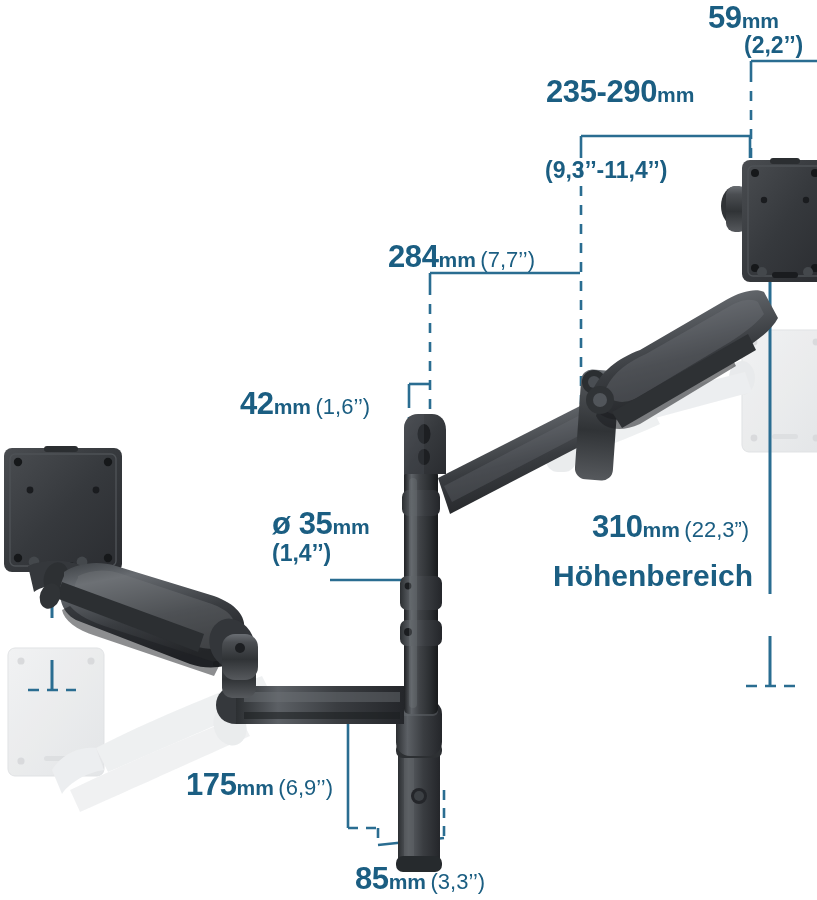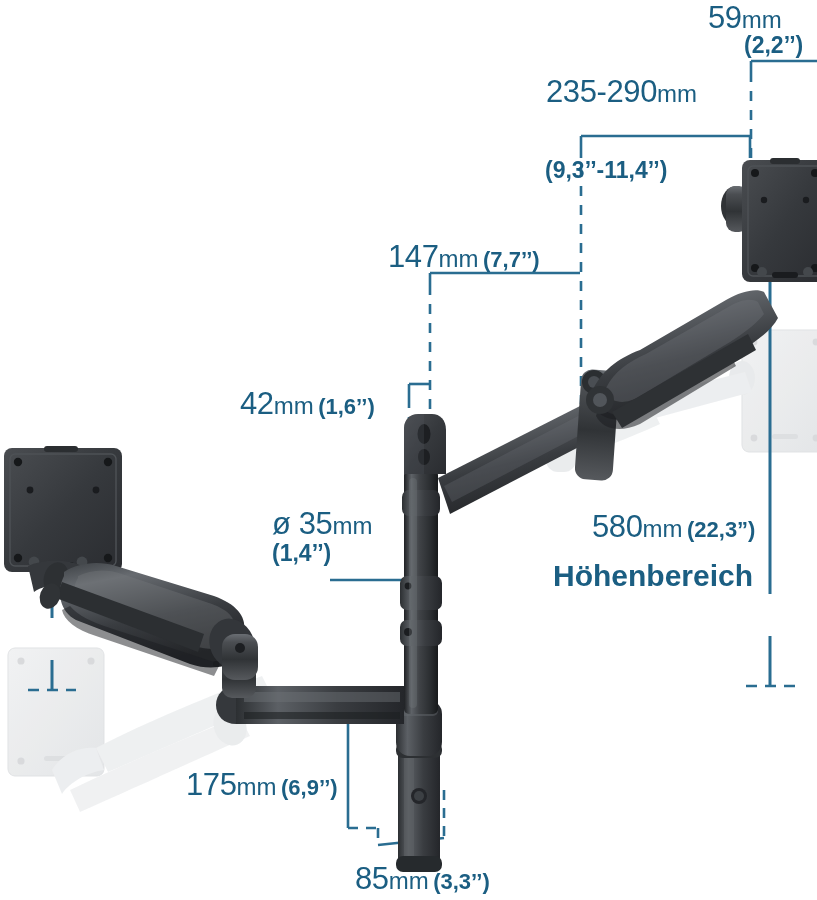--- a/index.html
+++ b/index.html
@@ -1,24 +1,24 @@
 <!DOCTYPE html>
 <html><head>
 <meta charset="utf-8">
 <style>
   html,body{margin:0;padding:0;background:#ffffff;}
   body{width:817px;height:900px;position:relative;overflow:hidden;
        font-family:"Liberation Sans",sans-serif;color:#1b5e82;}
   #stage{position:absolute;inset:0;width:817px;height:900px;}
   #art{position:absolute;inset:0;}
   .lbl{position:absolute;white-space:nowrap;color:#1b5e82;line-height:1.05;}
-  .val{font-size:31px;font-weight:normal;letter-spacing:-0.4px;}
-  .unit{font-size:24px;font-weight:normal;}
+  .val{font-size:31px;font-weight:bold;letter-spacing:-0.4px;}
+  .unit{font-size:21px;font-weight:bold;}
   .inch{font-size:23px;font-weight:bold;}
-  .inch2{font-size:22px;font-weight:bold;}
+  .inch2{font-size:22px;font-weight:normal;}
   .hb{font-size:30px;font-weight:bold;}
   .l-59{left:708px;top:2px;}
   .l-59b{left:744px;top:33px;}
   .l-235{left:546px;top:76px;}
   .l-235b{left:545px;top:110px;margin-top:48px;}
   .l-196{left:388px;top:241px;}
   .l-42{left:240px;top:388px;}
   .l-35{left:272px;top:508px;}
   .l-35b{left:272px;top:541px;}
   .l-580{left:592px;top:511px;}
@@ -285,38 +285,38 @@
 </div>
 
 <div class="lbl l-235">
   <span class="val">235-290</span><span class="unit">mm</span>
 </div>
 <div class="lbl l-235b">
   <span class="inch">(9,3’’-11,4’’)</span>
 </div>
 
 <div class="lbl l-196">
-  <span class="val">147</span><span class="unit">mm</span>
+  <span class="val">284</span><span class="unit">mm</span>
   <span class="inch2">(7,7’’)</span>
 </div>
 
 <div class="lbl l-42">
   <span class="val">42</span><span class="unit">mm</span>
   <span class="inch2">(1,6’’)</span>
 </div>
 
 <div class="lbl l-35">
   <span class="val">ø 35</span><span class="unit">mm</span>
 </div>
 <div class="lbl l-35b">
   <span class="inch">(1,4’’)</span>
 </div>
 
 <div class="lbl l-580">
-  <span class="val">580</span><span class="unit">mm</span>
+  <span class="val">310</span><span class="unit">mm</span>
   <span class="inch2">(22,3”)</span>
 </div>
 <div class="lbl l-hoehe">
   <span class="hb">Höhenbereich</span>
 </div>
 
 
 <div class="lbl l-175">
   <span class="val">175</span><span class="unit">mm</span>
   <span class="inch2">(6,9’’)</span>

